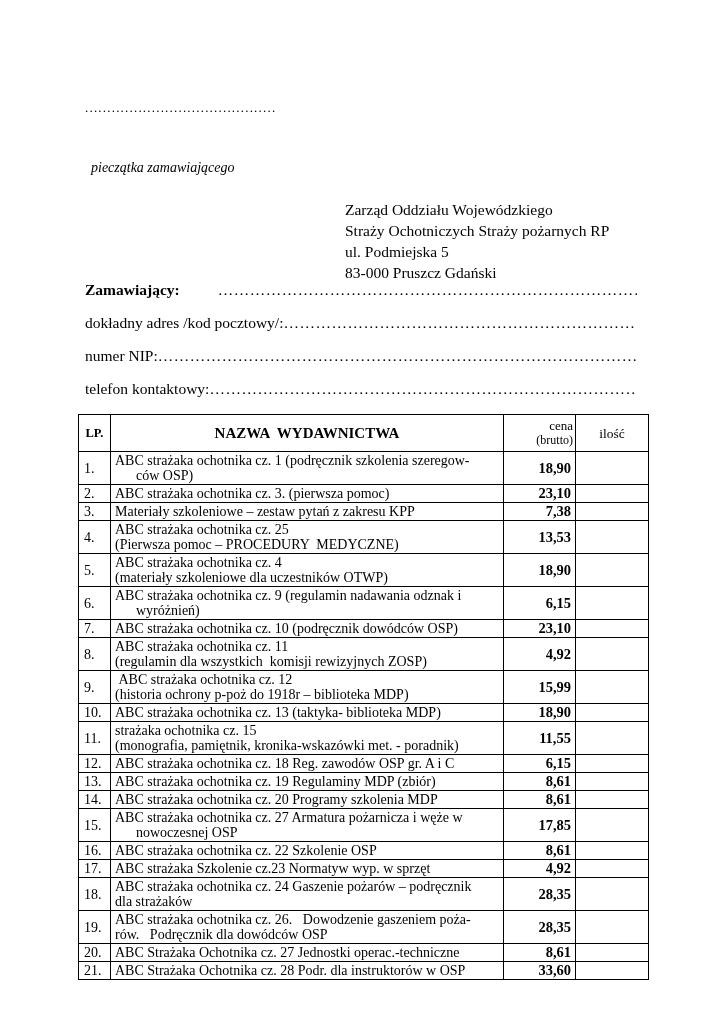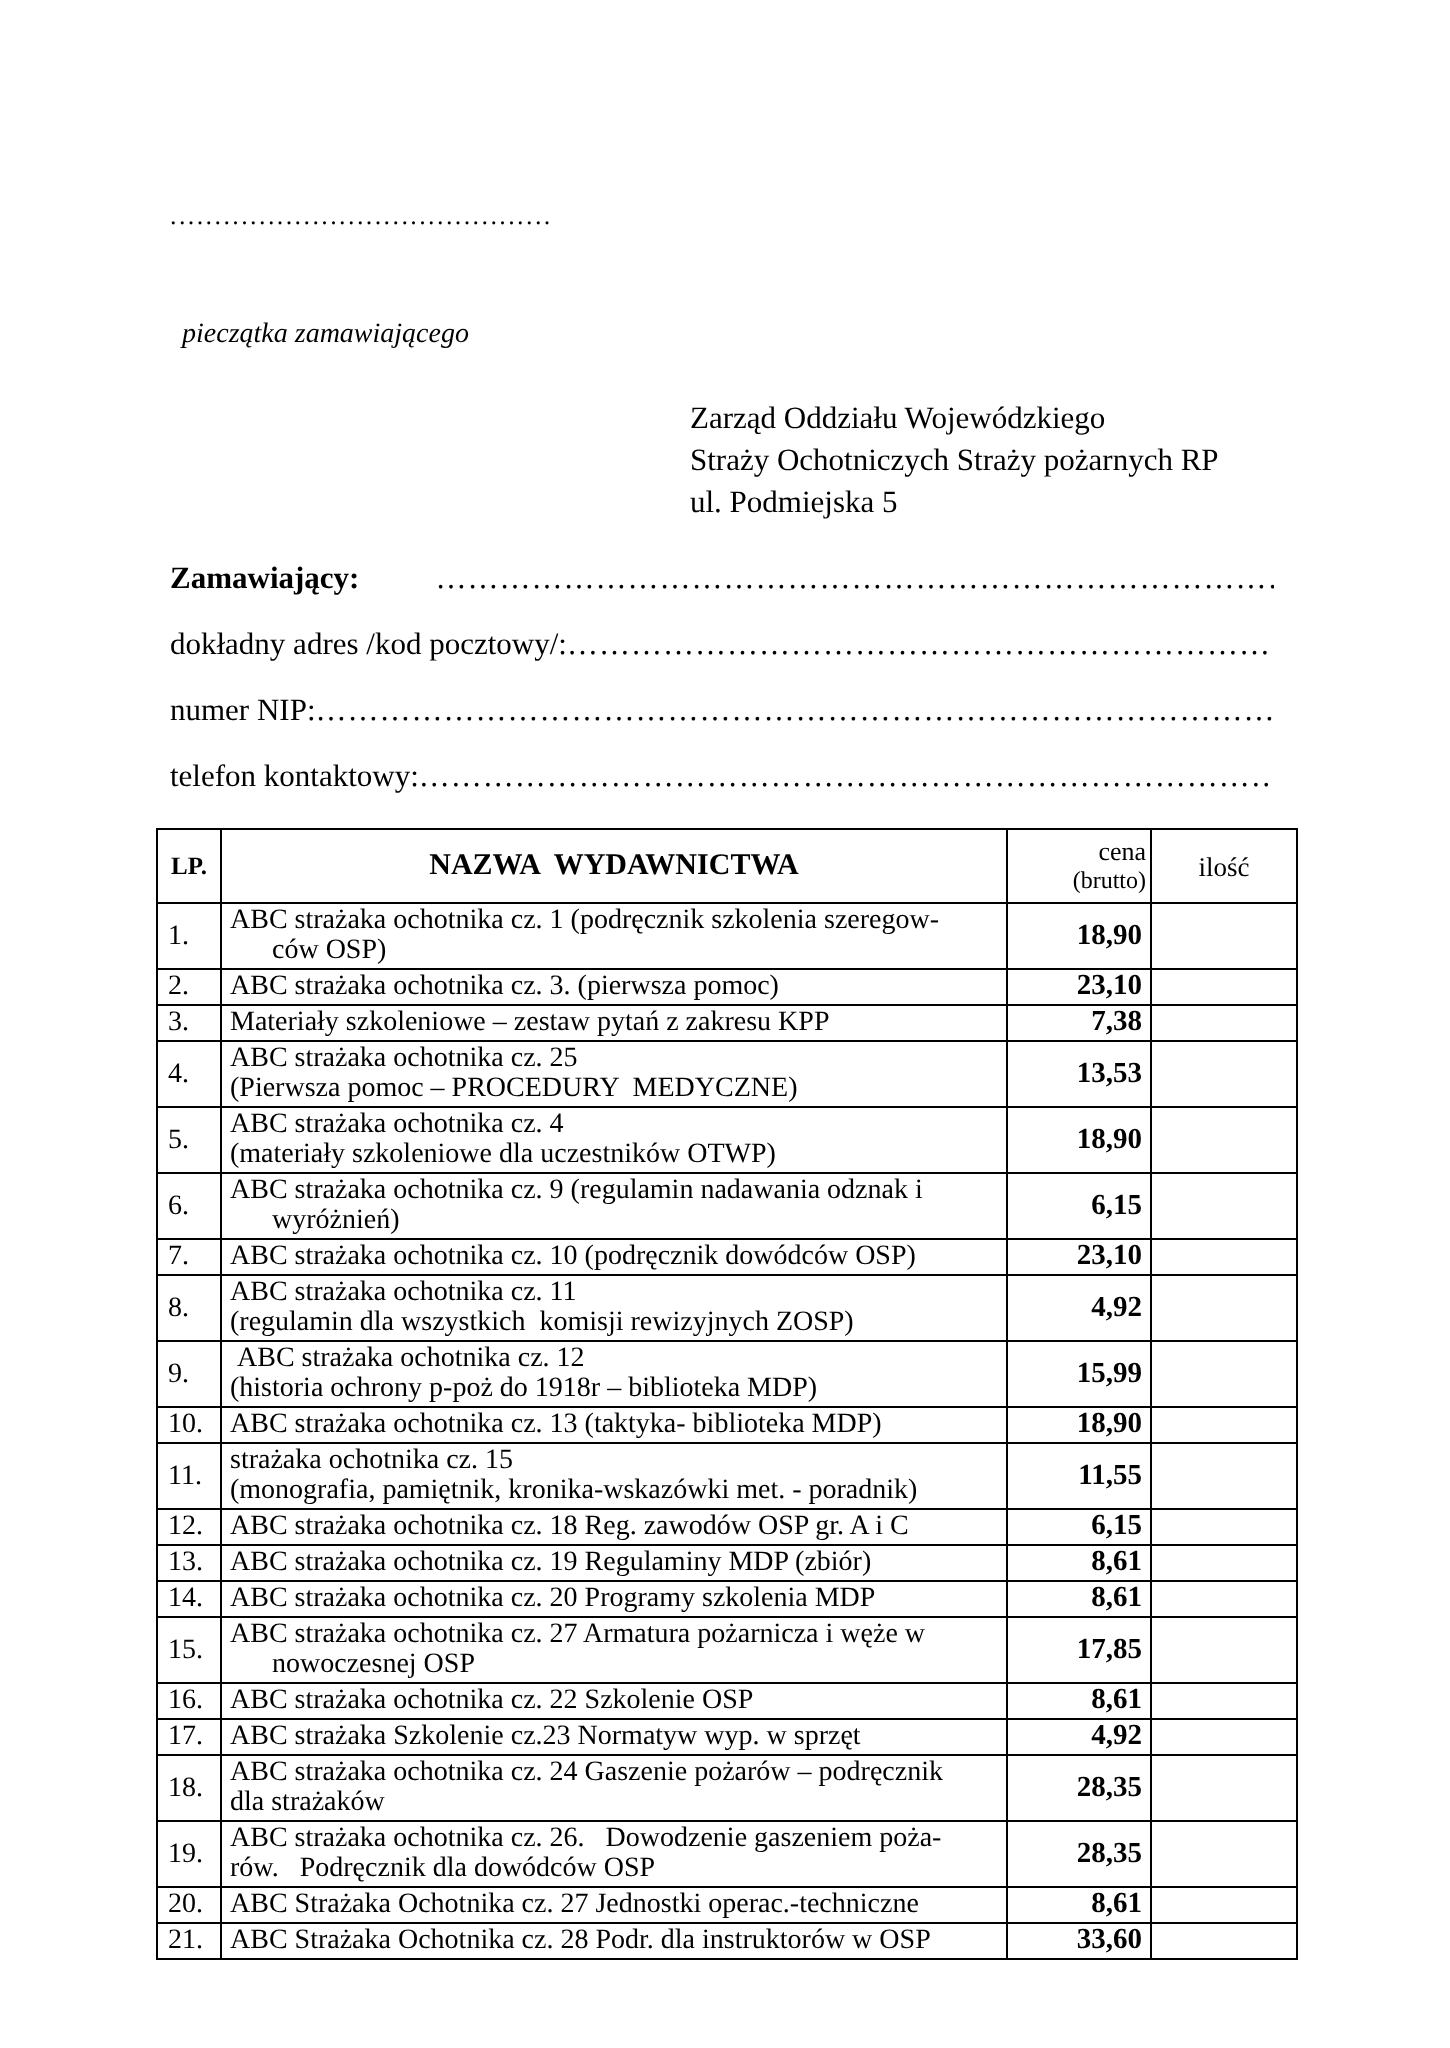--- a/index.html
+++ b/index.html
@@ -66,20 +66,21 @@
 
   <div class="stamp">
     <span class="stamp-dots">......................................................................</span>
     <span class="stamp-label">pieczątka zamawiającego</span>
   </div>
 
   <div class="recipient">
     <span>Zarząd Oddziału Wojewódzkiego</span>
     <span>Straży Ochotniczych Straży pożarnych RP</span>
     <span>ul. Podmiejska 5</span>
+    <span>83-000 Pruszcz Gdański</span>
   </div>
 
   <div class="fields">
     <div class="field-line first">
       <span class="label">Zamawiający:</span>
       <span class="dots">………………………………………………………………………………………………………</span>
     </div>
     <div class="field-line">
       <span class="label">dokładny adres /kod pocztowy/: </span>
       <span class="dots">………………………………………………………………………………………</span>

